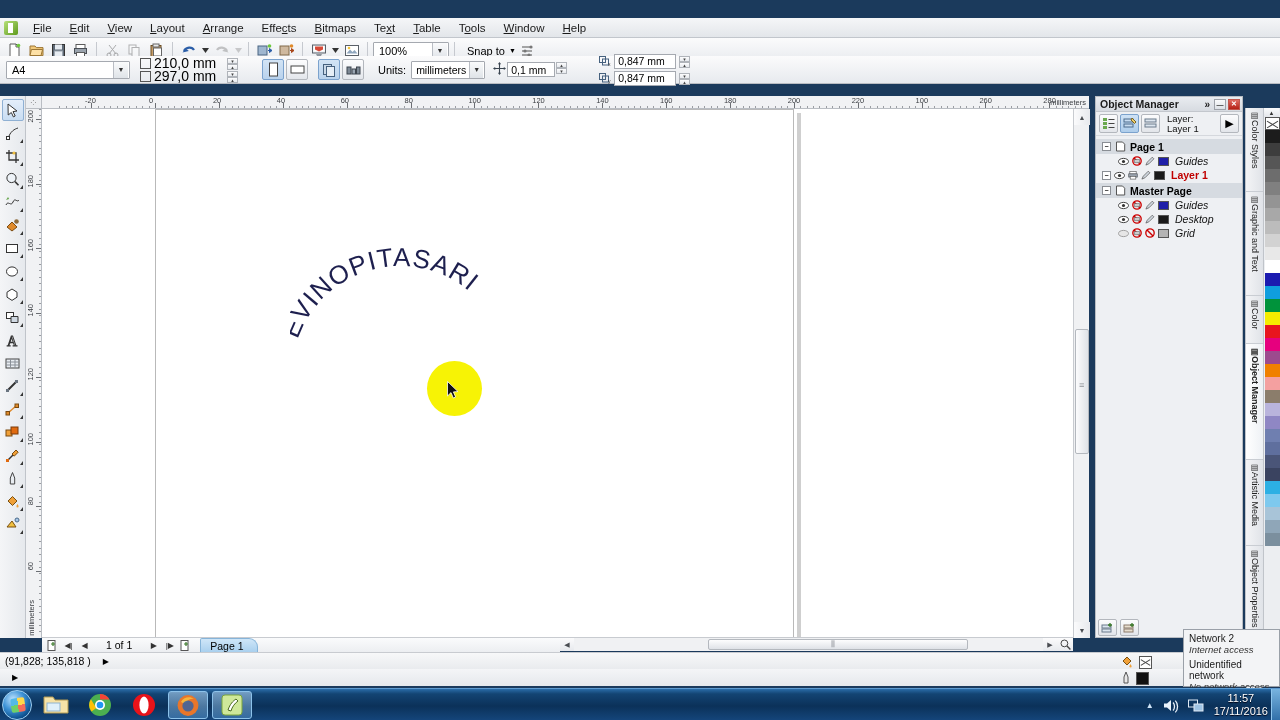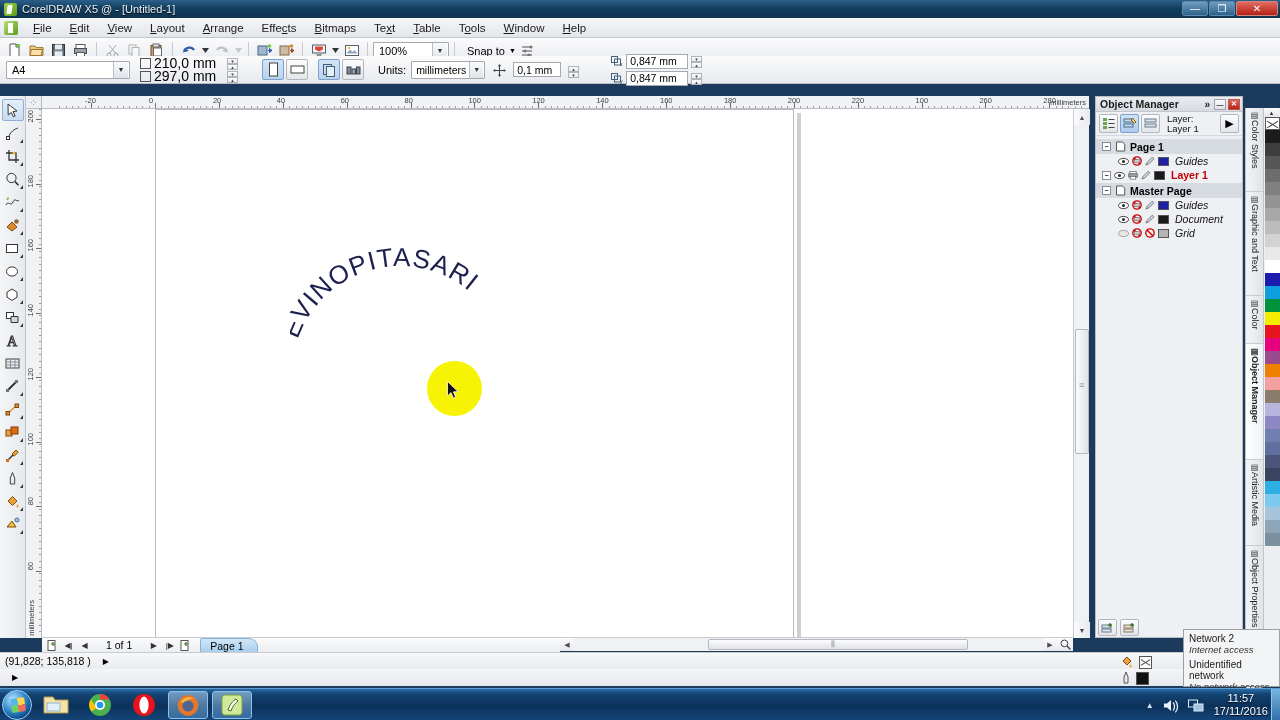--- a/index.html
+++ b/index.html
@@ -95,21 +95,21 @@
   .sqbtn.active{ background:linear-gradient(to bottom,#d3e4f5,#b9d2ec); border-color:#7ba2cd;}
   .unitscombo{
     width:74px;height:18px;border:1px solid #a5a9b0;background:#fff;border-radius:1px;
     display:flex;align-items:center;padding-left:4px;font-size:10.5px;position:relative;
   }
   .unitscombo .arr{position:absolute;right:1px;top:0;width:14px;height:16px;
       background:linear-gradient(to bottom,#fafbfc,#dfe3e8);border-left:1px solid #b9bdc4;
       display:flex;align-items:center;justify-content:center;font-size:7px;color:#333;}
   .numbox{ width:48px;height:15px;border:1px solid #a5a9b0;background:#fff;font-size:10.5px;
            display:flex;align-items:center;padding-left:3px; }
-  .nudgebox{ display:flex;align-items:flex-end;gap:7px;margin-left:8px; }
+  .nudgebox{ display:flex;align-items:flex-start;gap:1px;margin-left:8px; }
 
   
   .toolbox{
     position:absolute; left:0; top:96px; width:26px; height:542px;
     background:linear-gradient(to right,#f4f5f7,#e6e9ed);
     border-right:1px solid #c0c4ca; padding-top:2px;
   }
   .tool{ width:22px;height:22px;margin:1px auto; position:relative;
          display:flex;align-items:center;justify-content:center;
          border:1px solid transparent;border-radius:2px; }
@@ -256,29 +256,20 @@
   .tray{ position:absolute; right:2px; top:0; height:32px; display:flex; align-items:center; gap:9px; padding-right:10px;}
   .clock{ color:#fff; font-size:11px; text-align:center; line-height:13px; text-shadow:0 1px 1px #001;}
   .showdesk{ position:absolute; right:0; top:0; width:9px;height:32px;
              background:linear-gradient(to bottom,#78b4e0,#2f6ea8); border-left:1px solid #8fc6ee;}
 </style>
 </head>
 <body>
 
 <div id="app">
 
-  <div class="titlebar">
-    <div class="tb-icon"></div>
-    <div class="tb-title">CorelDRAW X5 @ - [Untitled-1]</div>
-    <div class="win-btns">
-      <div class="wb">—</div>
-      <div class="wb">❐</div>
-      <div class="wb close">✕</div>
-    </div>
-  </div>
 
   <div class="menubar">
     <div class="doc-ico"></div>
     <div id="menu-items" style="display:flex">
         <div class="mi"><u>F</u>ile</div>
         <div class="mi"><u>E</u>dit</div>
         <div class="mi"><u>V</u>iew</div>
         <div class="mi"><u>L</u>ayout</div>
         <div class="mi"><u>A</u>rrange</div>
         <div class="mi">Effe<u>c</u>ts</div>
@@ -1114,21 +1105,21 @@
           </svg>
           <svg class="nope" viewBox="0 0 11 11">
             <circle cx="5.5" cy="5.5" r="4.6" fill="none" stroke="#c00" stroke-width="1.5"></circle>
             <path d="M2.2 2.2l6.6 6.6" stroke="#c00" stroke-width="1.5"></path>
             <rect x="3" y="4" width="5" height="3.5" fill="#ccc" stroke="#555" stroke-width=".6"></rect>
           </svg>
           <svg class="pen" viewBox="0 0 11 11">
             <path d="M1 10l1.5-3.2L8 1.3l1.8 1.8-5.5 5.5z" fill="#cfd6de" stroke="#444" stroke-width=".7"></path>
           </svg>
           <span class="sw" style="background:#1a1a1a"></span>
-          <span style="margin-left:3px;color:#111">Document</span>
+          <span style="margin-left:3px;color:#111">Desktop</span>
         </div>
         <div class="tr-row">
           <svg class="eye" viewBox="0 0 12 9">
             <ellipse cx="6" cy="4.5" rx="5.5" ry="3.4" fill="#e6e6e6" stroke="#999"></ellipse>
           </svg>
           <svg class="nope" viewBox="0 0 11 11">
             <circle cx="5.5" cy="5.5" r="4.6" fill="none" stroke="#c00" stroke-width="1.5"></circle>
             <path d="M2.2 2.2l6.6 6.6" stroke="#c00" stroke-width="1.5"></path>
             <rect x="3" y="4" width="5" height="3.5" fill="#ccc" stroke="#555" stroke-width=".6"></rect>
           </svg>

